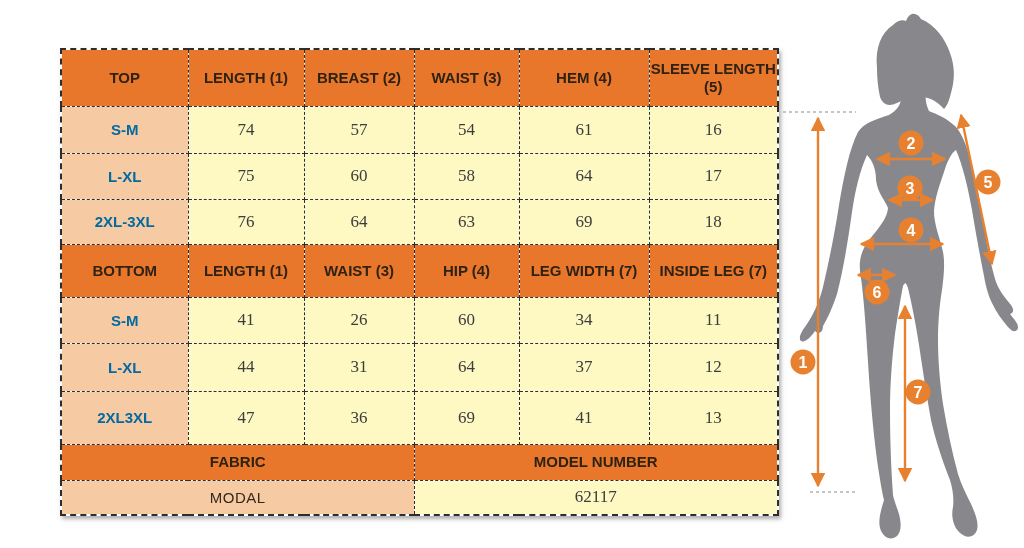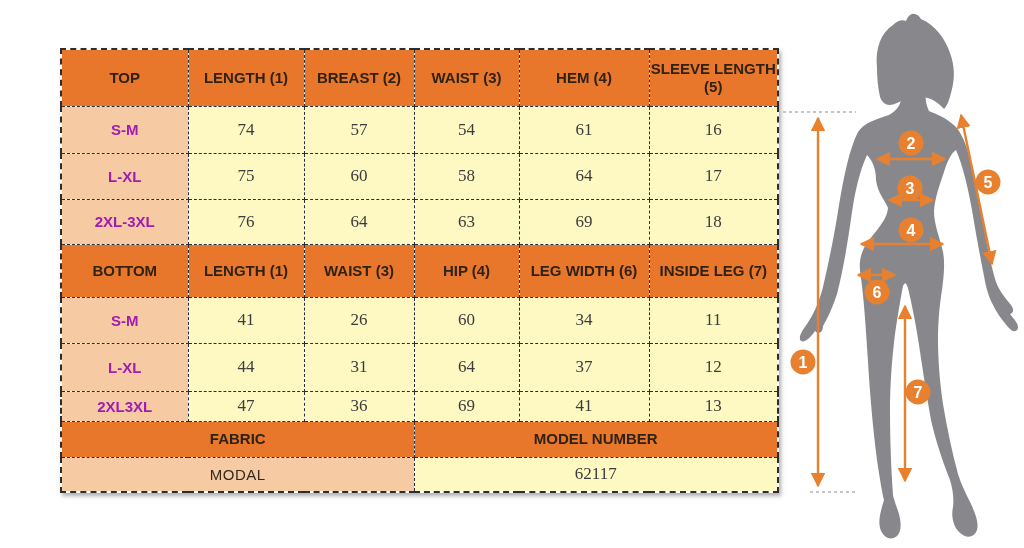--- a/index.html
+++ b/index.html
@@ -6,28 +6,28 @@
   .canvas{position:relative;width:1024px;height:548px;background:#ffffff;overflow:hidden;
           font-family:"Liberation Sans",sans-serif;border-radius:25px;}
   table.size-chart{position:absolute;left:60px;top:48px;width:717px;border-collapse:collapse;
           table-layout:fixed;border:2px dashed #2d2d2d;
           box-shadow:2px 3px 4px rgba(110,110,110,.55);}
   table.size-chart td,table.size-chart th{border:1.5px dashed #2d2d2d;text-align:center;
           vertical-align:middle;padding:0;overflow:hidden;}
   .hdr{background:#E8772B;color:#2e2212;font-weight:bold;font-size:15px;line-height:1.2;
           font-family:"Liberation Sans",sans-serif;}
   .pad{padding:0 16px;}
-  .size{background:#F6CBA4;color:#a21caf;font-weight:bold;font-size:15px;
+  .size{background:#F6CBA4;color:#0369a1;font-weight:bold;font-size:15px;
           font-family:"Liberation Sans",sans-serif;}
   .val{background:#fef9c3;color:#3c3c3c;font-size:17px;font-weight:normal;
           font-family:"Liberation Serif",serif;}
   .fab{background:#F6CBA4;color:#33291c;font-size:15px;font-weight:normal;letter-spacing:.5px;
           font-family:"Liberation Sans",sans-serif;}
   .r0{height:57px}.r1{height:47px}.r2{height:46px}.r3{height:45px}.r4{height:53px}
-  .r5{height:46px}.r6{height:48px}.r7{height:30px}.r8{height:36px}.r9{height:35px}
+  .r5{height:46px}.r6{height:48px}.r7{height:53px}.r8{height:36px}.r9{height:35px}
   .code{position:absolute;left:60px;top:512px;width:722px;text-align:right;
         font-size:12.5px;font-weight:600;color:#3a3a3a;font-family:"Liberation Sans",sans-serif;}
   svg.figure{position:absolute;left:0;top:0;width:1024px;height:548px;}
   .badge-num{font-family:"Liberation Sans",sans-serif;font-weight:bold;font-size:16px;fill:#ffffff;}
 </style>
 </head>
 <body>
 
 <div class="canvas">
 
@@ -71,21 +71,21 @@
       <td class="val">64</td>
       <td class="val">63</td>
       <td class="val">69</td>
       <td class="val">18</td>
     </tr>
     <tr class="r4">
       <th class="hdr">BOTTOM</th>
       <th class="hdr">LENGTH (1)</th>
       <th class="hdr">WAIST (3)</th>
       <th class="hdr">HIP (4)</th>
-      <th class="hdr">LEG WIDTH (6)</th>
+      <th class="hdr">LEG WIDTH (7)</th>
       <th class="hdr">INSIDE LEG (7)</th>
     </tr>
     <tr class="r5">
       <td class="size">S-M</td>
       <td class="val">41</td>
       <td class="val">26</td>
       <td class="val">60</td>
       <td class="val">34</td>
       <td class="val">11</td>
     </tr>

